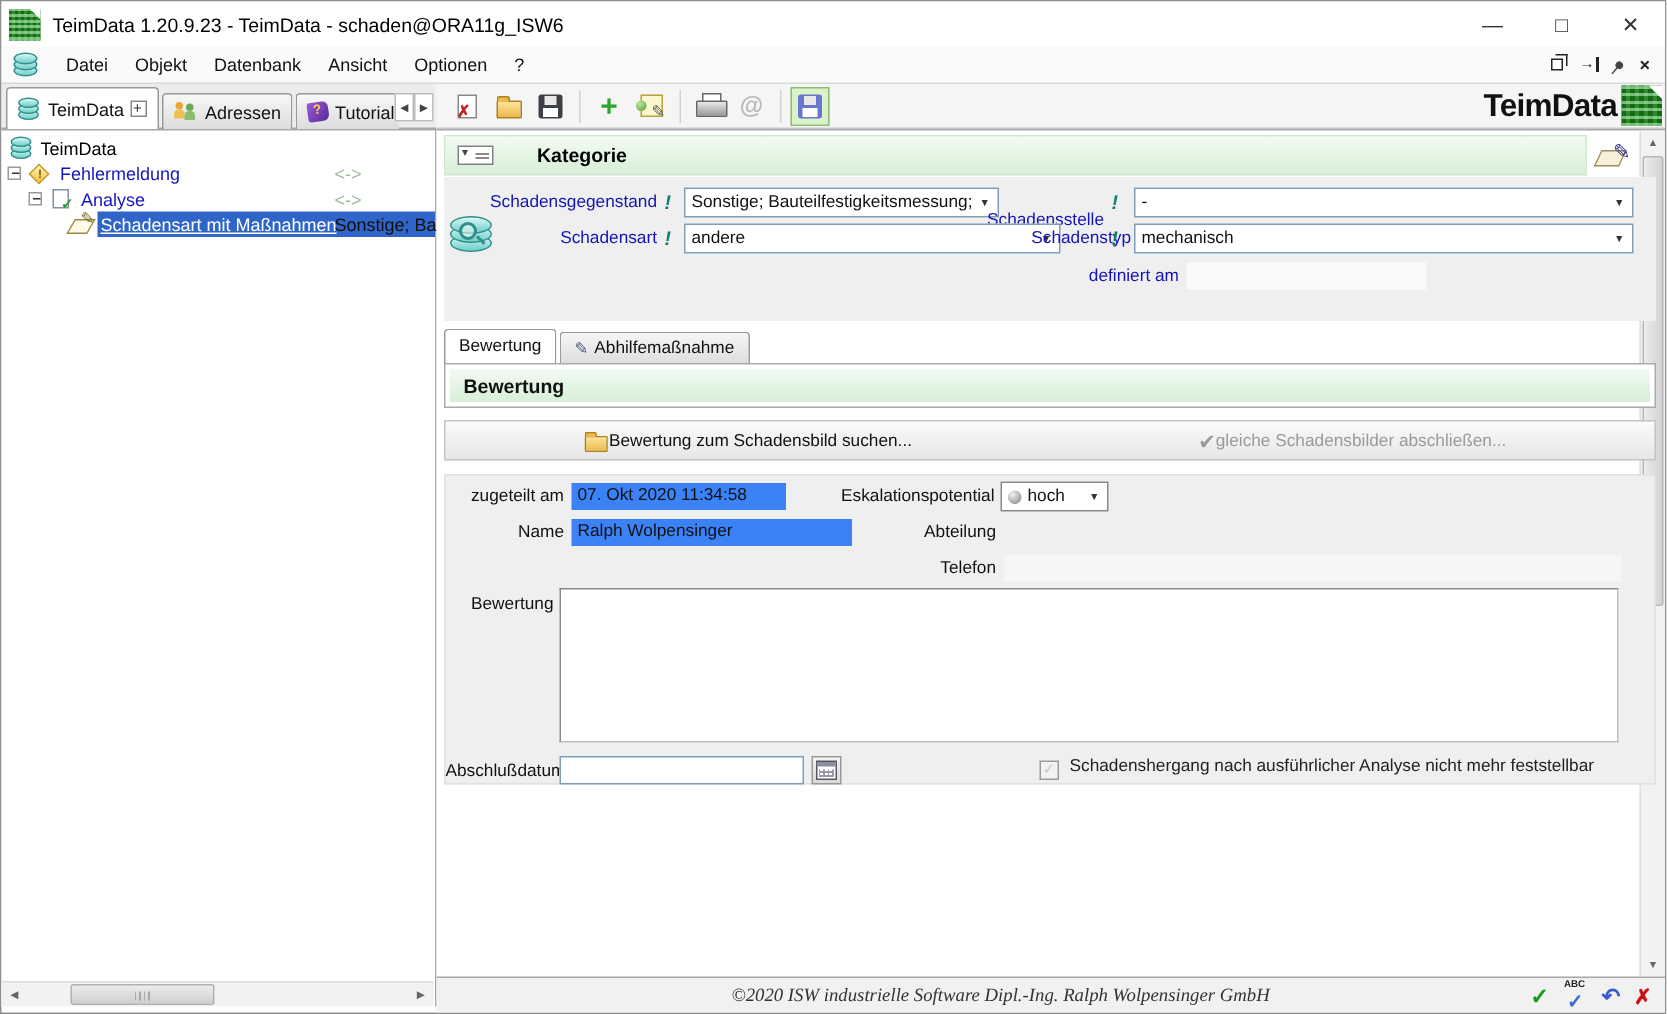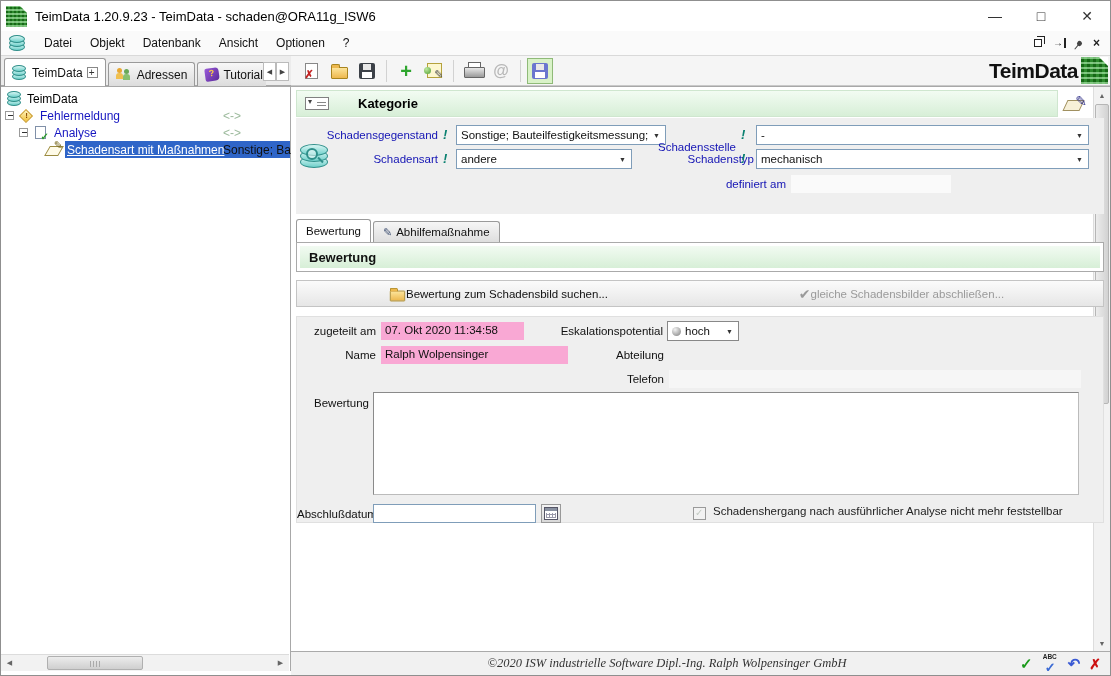--- a/index.html
+++ b/index.html
@@ -146,21 +146,21 @@
   .bhead-in { height:100%; background:linear-gradient(#f2fbf2,#d7efd7); display:flex; align-items:center; padding-left:9px; font-weight:bold; font-size:13px; }
 
   .bbtns { position:absolute; left:5px; top:193px; right:6px; height:27px; background:linear-gradient(#fbfbfb,#e6e6e6); border:1px solid #c4c4c4; display:flex; }
   .bbtn { flex:1; display:flex; align-items:center; justify-content:center; gap:0; font-size:11.5px; }
   .bbtn .ico-folder { transform:scale(.9); }
   .bbtn.disabled { color:#9a9a9a; }
   .ico-graycheck { color:#9a9a9a; font-size:14px; }
 
   .bform { position:absolute; left:5px; top:229px; right:6px; height:207px; background:#efefef; border:1px solid #e0e0e0; font-size:11.5px; }
   .blbl { position:absolute; text-align:right; color:#111; height:20px; line-height:20px; }
-  .bfield { position:absolute; height:18px; background:#f9a8d4; padding:2px 4px; white-space:nowrap; }
+  .bfield { position:absolute; height:18px; background:#3b82f6; padding:2px 4px; white-space:nowrap; }
   .dd2 { position:absolute; height:20px; background:#fff; border:1px solid #888; display:flex; align-items:center; gap:4px; padding-left:4px; }
   .dd2::after { content:'\25BC'; position:absolute; right:5px; top:6px; font-size:7px; color:#333; }
   .ball { width:9px; height:9px; border-radius:50%; background:radial-gradient(circle at 35% 30%, #f2f2f2, #9a9a9a 75%); }
   .btextarea { position:absolute; left:76px; top:75px; width:706px; height:103px; background:#fff; border:1px solid #8a8a8a; border-right-color:#bbb; border-bottom-color:#bbb; }
   .binput { position:absolute; left:76px; top:187px; width:163px; height:19px; background:#fff; border:1px solid #7f9db9; }
   .cal-btn { position:absolute; left:244px; top:187px; width:20px; height:19px; background:linear-gradient(#f4f4f4,#d8d8d8); border:1px solid #999; display:flex; align-items:center; justify-content:center; }
   .ico-cal { width:14px; height:13px; background:#fff; border:1px solid #556; position:relative; }
   .ico-cal::before { content:''; position:absolute; top:0; left:0; right:0; height:3px; background:#8890a0; }
   .ico-cal::after { content:''; position:absolute; left:1px; right:1px; top:5px; bottom:1px;
     background:repeating-linear-gradient(90deg,#99a 0 1px,transparent 1px 3px), repeating-linear-gradient(0deg,#99a 0 1px,transparent 1px 3px); }
@@ -339,21 +339,21 @@
         <span style="overflow:hidden; white-space:nowrap; width:188px;">Sonstige; Bauteilfestigkeitsmessung; Baut</span>
       </div>
       <span class="klbl" style="left:350px; top:19px; width:90px;">Schadensstelle</span>
       <span class="excl" style="left:445px; top:7px;">!</span>
       <div class="dd" style="left:460px; top:7px; width:333px;">
         <span>-</span>
       </div>
 
       <span class="klbl" style="left:0; top:31px; width:142px;">Schadensart</span>
       <span class="excl" style="left:147px; top:31px;">!</span>
-      <div class="dd" style="left:160px; top:31px; width:176px;">
+      <div class="dd" style="left:160px; top:31px; width:251px;">
         <span>andere</span>
       </div>
       <span class="klbl" style="left:368px; top:31px; width:90px;">Schadenstyp</span>
       <span class="excl" style="left:445px; top:31px;">!</span>
       <div class="dd" style="left:460px; top:31px; width:333px;">
         <span>mechanisch</span>
       </div>
 
       <span class="klbl" style="left:400px; top:56px; width:90px;">definiert am</span>
       <span class="flatfield" style="left:495px; top:57px; width:160px;"></span>

